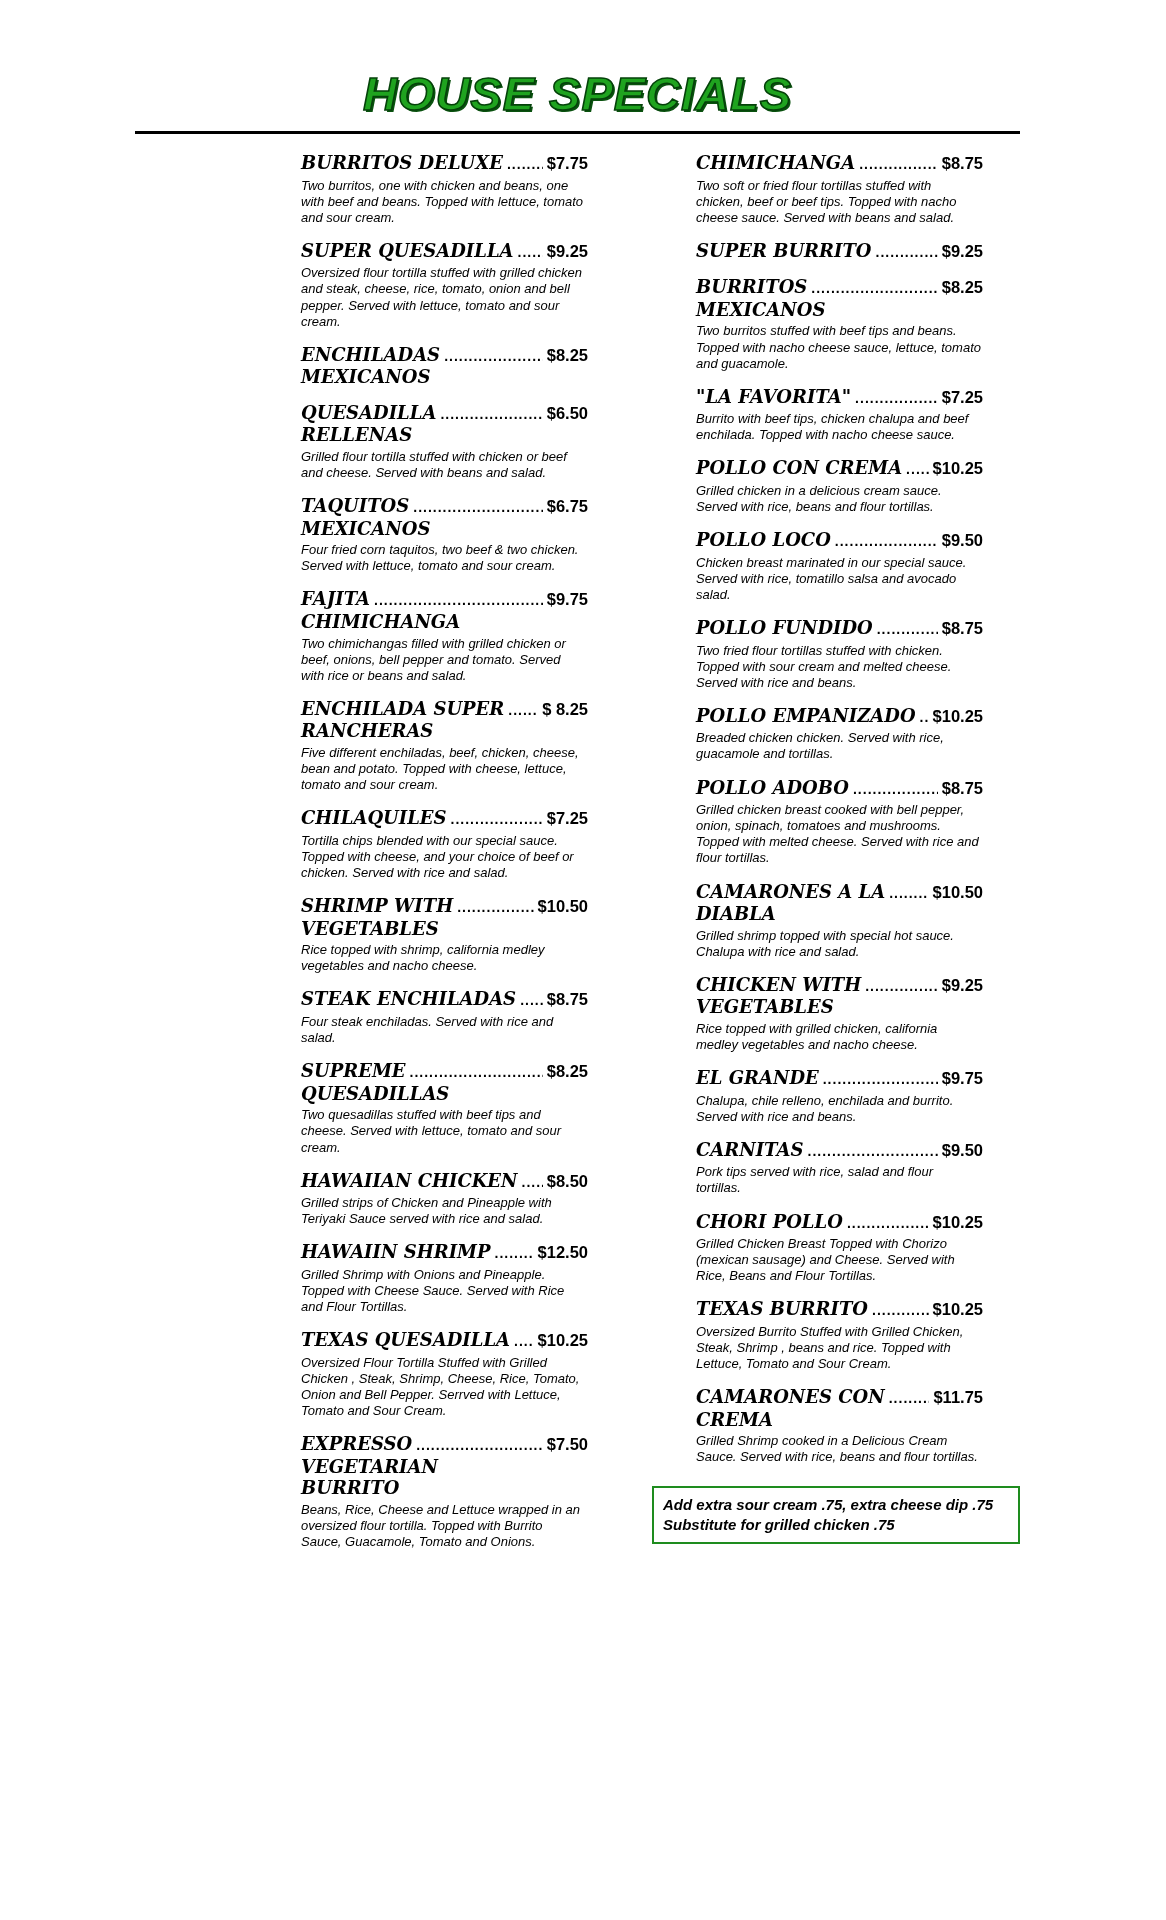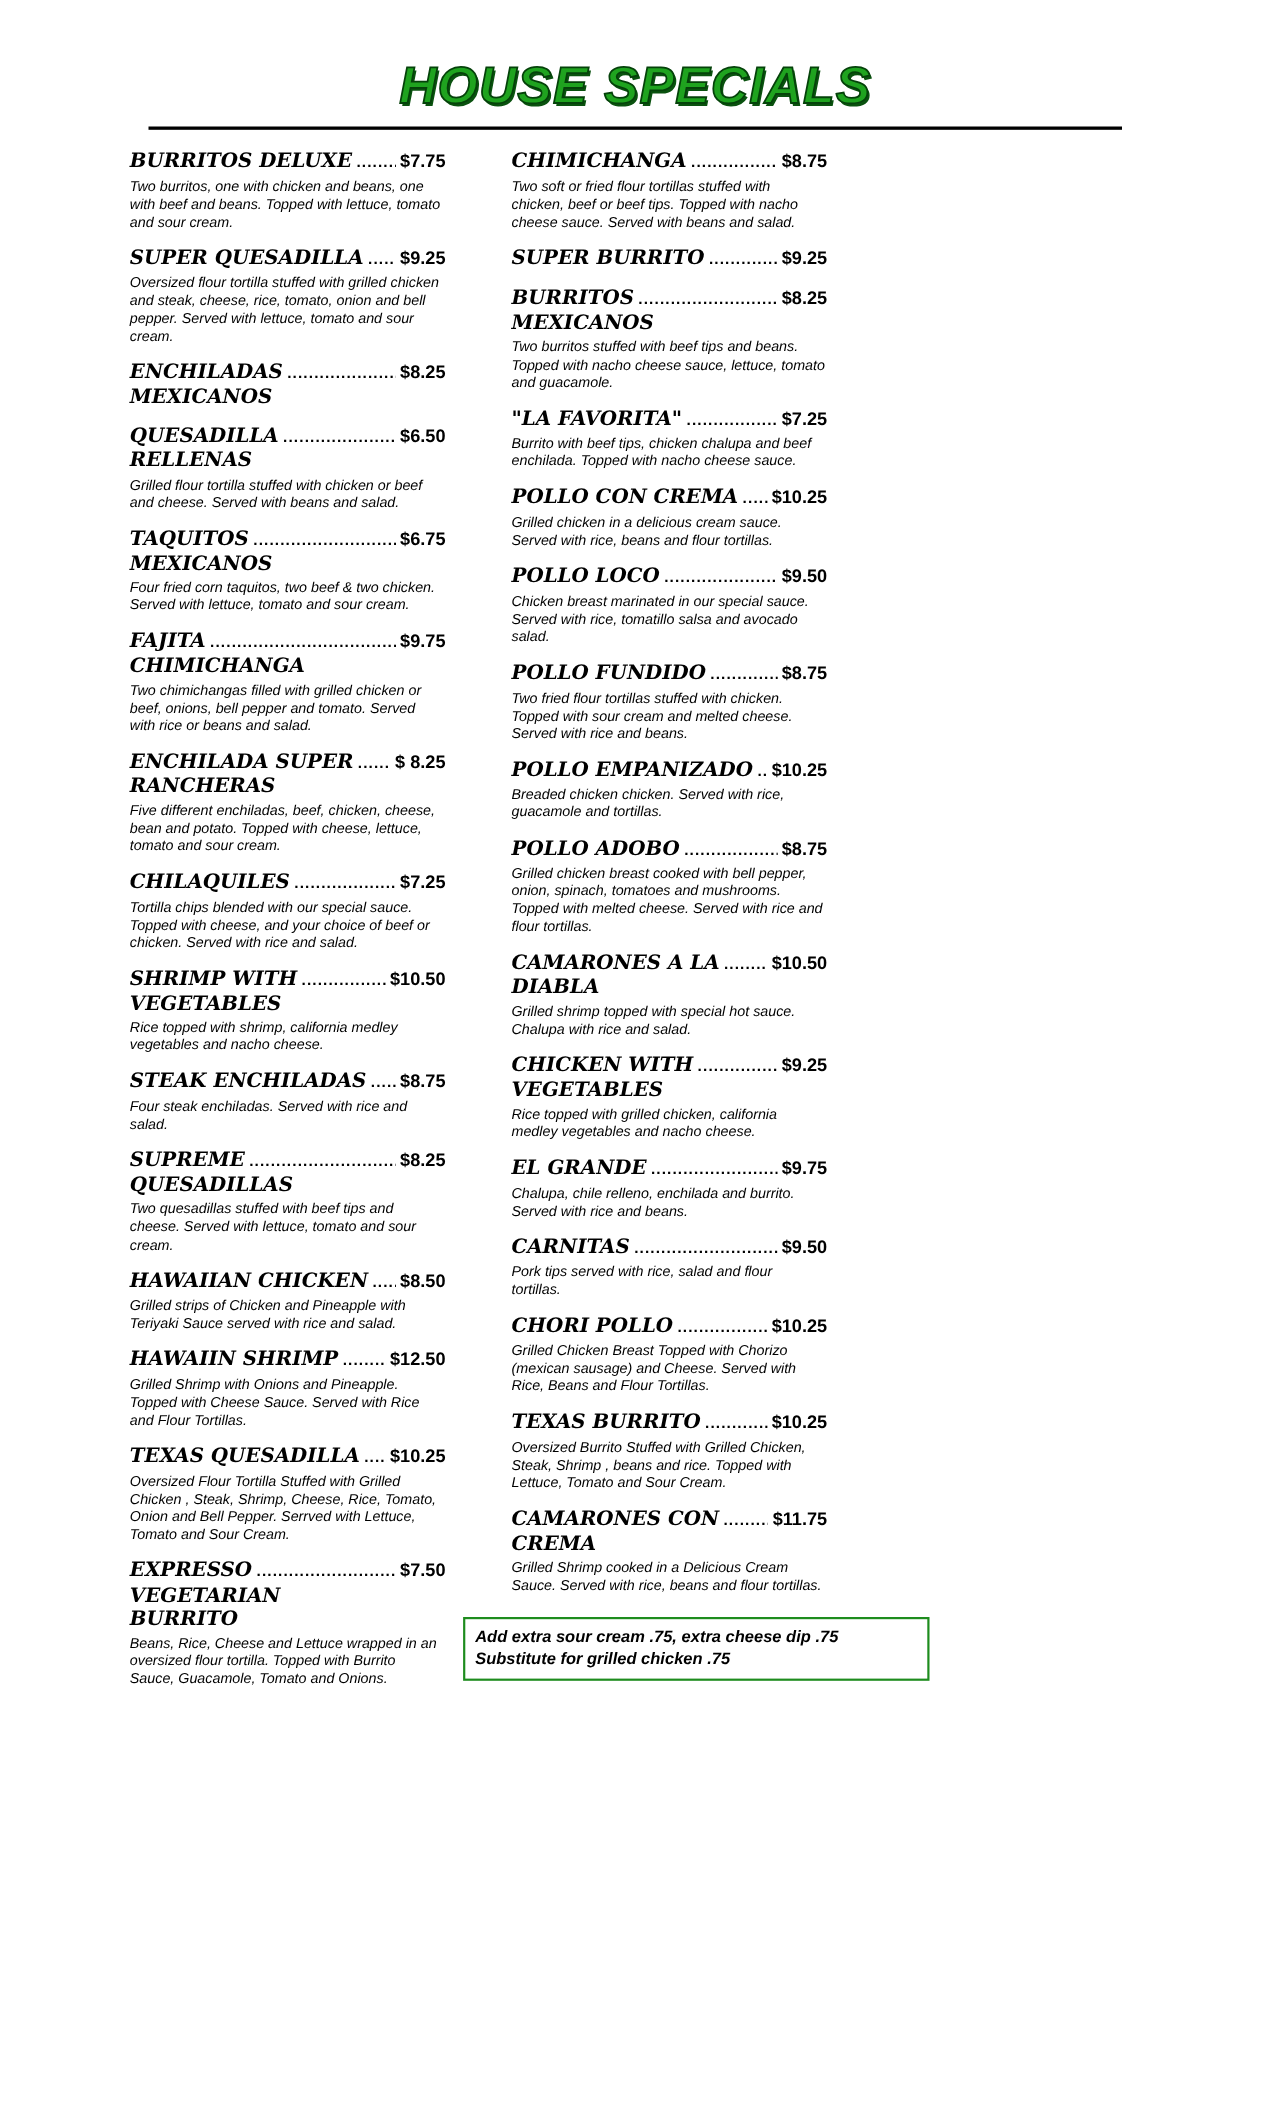--- a/index.html
+++ b/index.html
@@ -4,21 +4,21 @@
 <style>
   * { margin: 0; padding: 0; box-sizing: border-box; }
   html, body { background: #ffffff; }
   body {
     width: 1166px;
     min-height: 1920px;
     font-family: "Liberation Sans", sans-serif;
     color: #000;
     position: relative;
   }
-  .menu-page { padding-top: 50px; }
+  .menu-page { padding-top: 66px; }
   .page-title {
     text-align: center;
     font-family: "Liberation Sans", sans-serif;
     font-weight: bold;
     font-style: italic;
     font-size: 47px;
     letter-spacing: 1px;
     color: #1fa31f;
     -webkit-text-stroke: 1.6px #05420a;
     text-shadow: 2px 2px 0 #0a520f;
@@ -27,21 +27,22 @@
   }
   .title-divider {
     width: 885px;
     margin: 10px 0 0 135px;
     border-top: 3px solid #000;
   }
   .columns {
     display: flex;
     margin-left: 118px;
     margin-top: 18px;
-    gap: 60px;
+    gap: 108px;
+    justify-content: center;
   }
   .col { width: 287px; }
   .item { margin-bottom: 14px; }
   .title-row {
     display: flex;
     align-items: baseline;
     font-family: "DejaVu Serif", serif;
     font-weight: bold;
     font-style: italic;
     font-size: 18px;
@@ -82,21 +83,21 @@
     padding-right: 2px;
     font-style: italic;
   }
   .extras-note {
     border: 2px solid #1e8c1e;
     padding: 7px 9px;
     font-weight: bold;
     font-style: italic;
     font-size: 15px;
     line-height: 1.35;
-    width: 424px;
+    width: 368px;
     margin-left: -44px;
     margin-top: 20px;
   }
 </style>
 </head>
 <body>
 
 <div class="menu-page">
   <h1 class="page-title" style="color: rgb(31, 163, 31);">HOUSE SPECIALS</h1>
   <div class="title-divider"></div>

